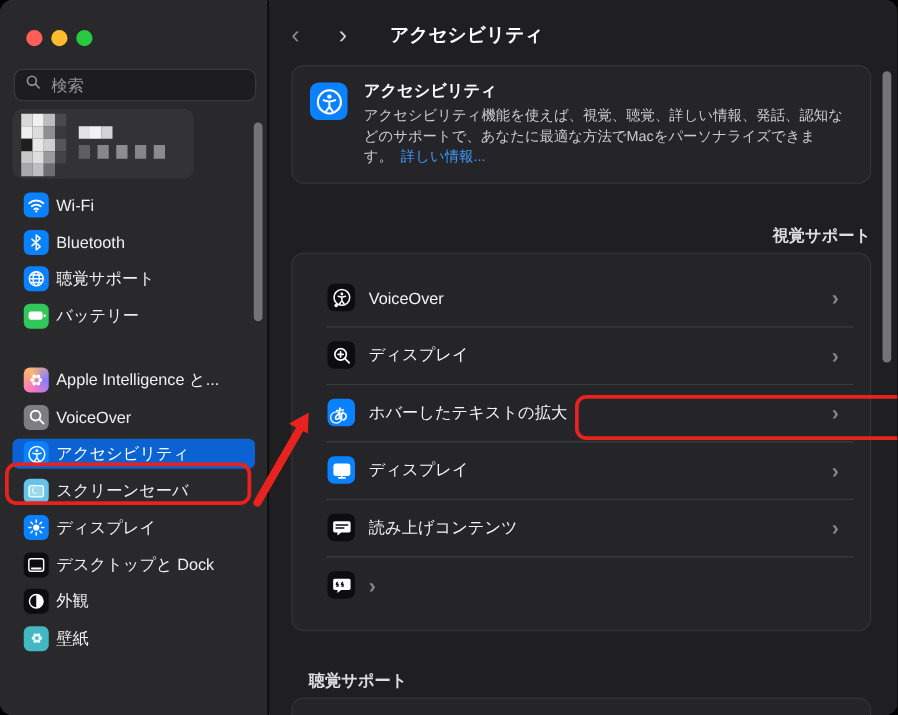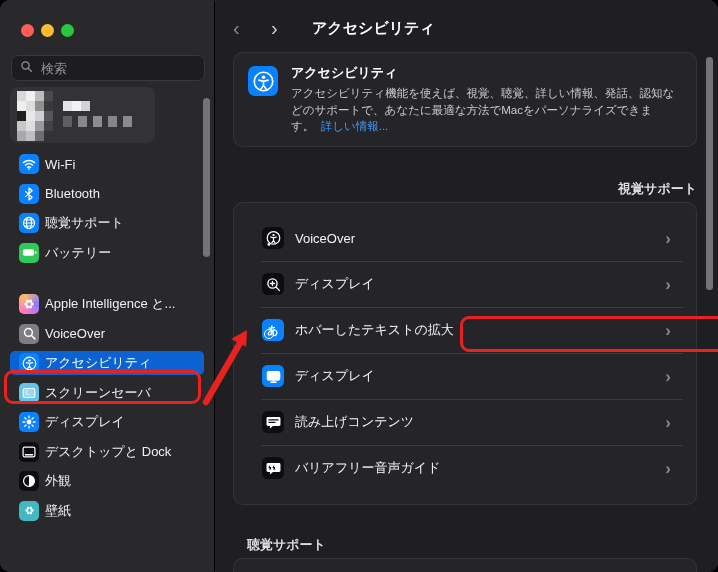--- a/index.html
+++ b/index.html
@@ -348,21 +348,20 @@
       </div>
       <div class="divider"></div>
 
       <div class="row">
         <span class="ic ic-black">
           <svg width="17" height="17" viewBox="0 0 20 20">
             <path d="M3.4 3.6h13.2c.9 0 1.6.7 1.6 1.6v7.2c0 .9-.7 1.6-1.6 1.6H9.4l-3.6 3v-3H3.4c-.9 0-1.6-.7-1.6-1.6V5.2c0-.9.7-1.6 1.6-1.6z" fill="#fff"></path>
             <path d="M6.2 6.6c-.9.4-1.4 1.1-1.4 2.1h1.6v1.8H4.6M11 6.6c-.9.4-1.4 1.1-1.4 2.1h1.6v1.8H9.4" stroke="#0d0d0f" stroke-width="1.2" fill="none"></path>
           </svg>
         </span>
-        <span class="lbl">バリアフリー音声ガイド</span>
         <span class="chev">›</span>
       </div>
     </div>
 
     <div class="sectionlabel">聴覚サポート</div>
 
     <div class="card listcard">
       <div class="row">
         <span class="ic ic-blue">
           <svg width="17" height="17" viewBox="0 0 20 20" fill="none" stroke="#fff" stroke-width="1.5" stroke-linecap="round">

